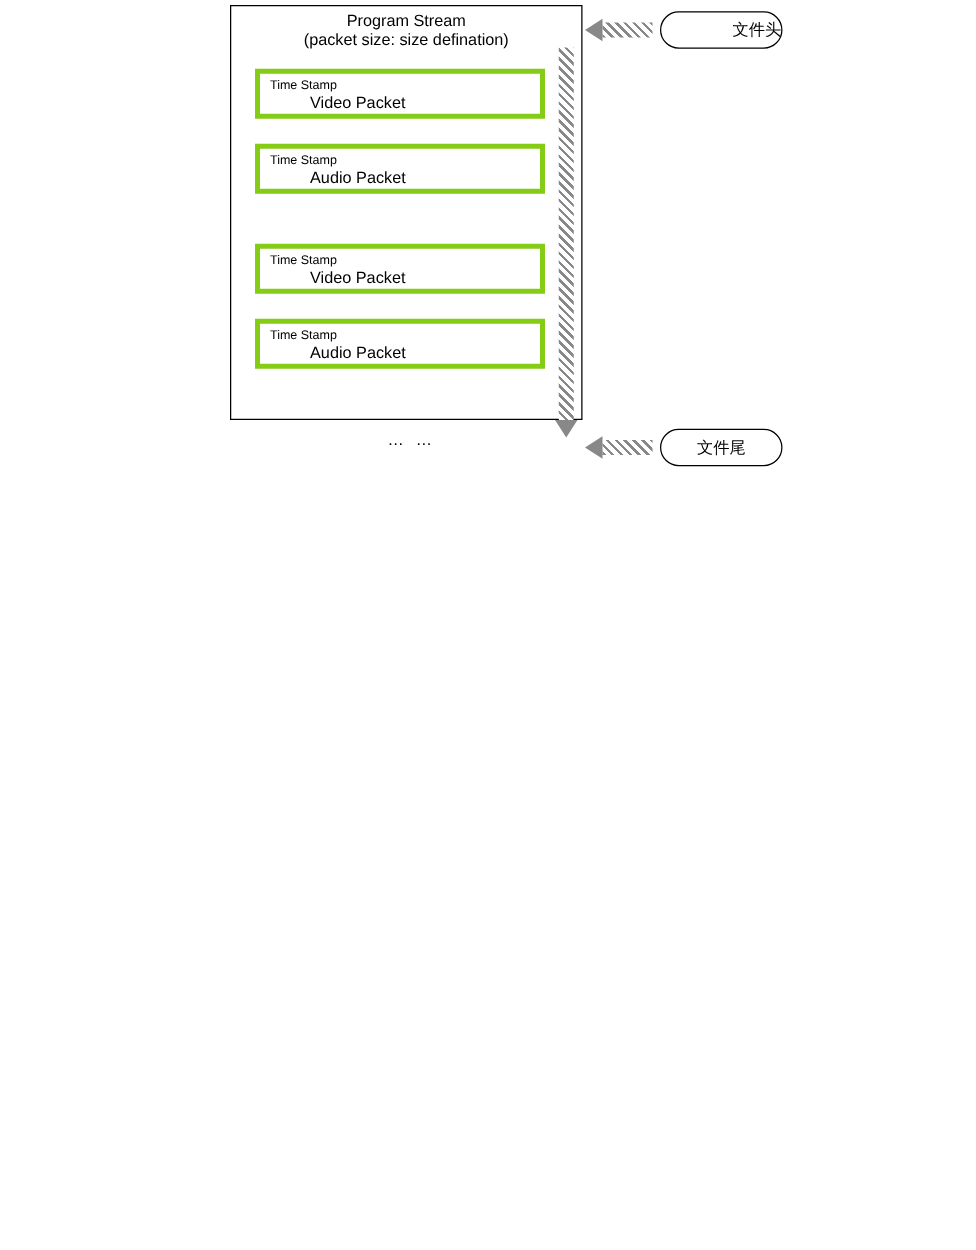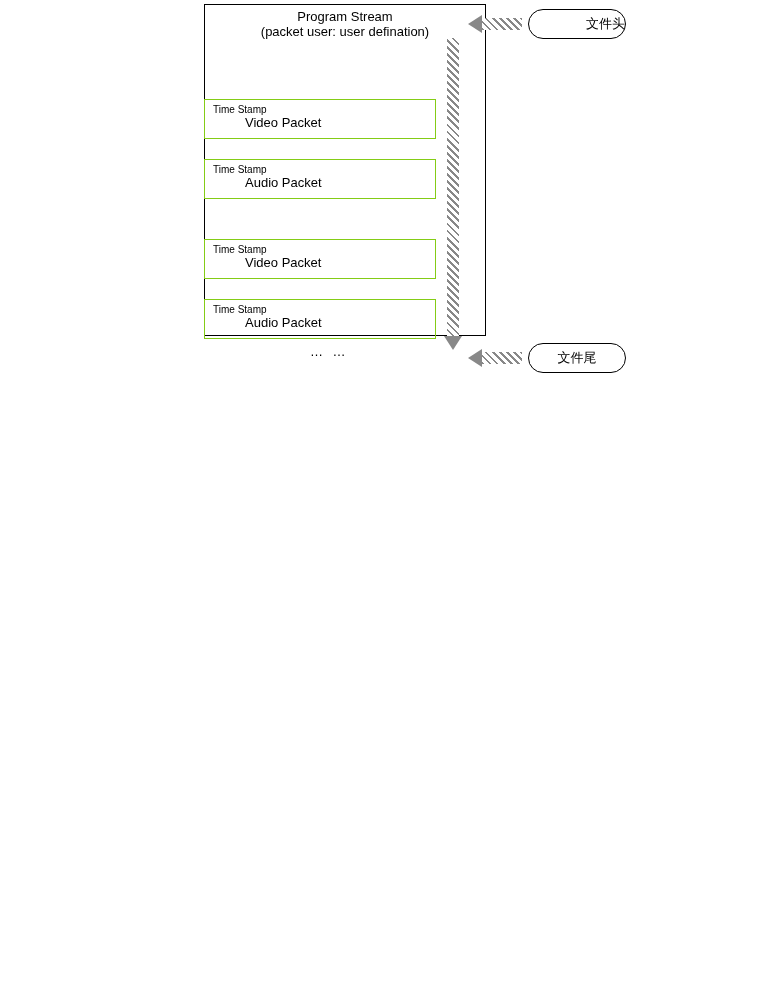--- a/index.html
+++ b/index.html
@@ -23,22 +23,22 @@
     border-left: 9px solid transparent;
     border-right: 9px solid transparent;
     border-top: 14px solid #888;
   }
   .program-box {
     position: absolute; border: 1px solid #000;
     padding-bottom: 8px;
   }
   .program-title { text-align: center; font-size: 13px; padding: 4px 0 2px; }
   .packet-box {
-    position: absolute; border: 1px solid #84cc16;
-    font-size: 11px; padding: 4px 8px; margin-top: 44px;
+    position: absolute; border: 4px solid #84cc16;
+    font-size: 11px; padding: 4px 8px;
   }
   .packet-box .ts { font-size: 10px; }
   .packet-box .pkt { padding-left: 32px; font-size: 13px; }
   .ellipsis3 { position: absolute; font-size: 13px; letter-spacing: 3px; }
   .callout-pill {
     position: absolute; border: 1px solid #000; border-radius: 999px;
     width: 98px; height: 30px; display:flex; align-items:center; justify-content:center;
     font-size: 13px;
   }
 
@@ -74,24 +74,24 @@
   .edge { stroke:#000; stroke-width:1; fill:none; }
   .arrowhead { fill:#000; }
   .yn { position:absolute; font-size:10px; }
   .watermark { position:absolute; font-size:18px; color:#fff; opacity:.7; }
 </style>
 </head>
 <body>
 
 <div class="top-section">
 
-  <div class="program-box" style="left:204px; top:4px; width:282px; height:332px;">
+  <div class="program-box" style="left:184px; top:4px; width:282px; height:332px;">
     <div class="program-title">
       <div>Program Stream</div>
-      <div>(packet user: user defination)</div>
+      <div>(packet size: size defination)</div>
     </div>
   </div>
 
   <div class="packet-box" style="left:204px; top:55px; width:232px; height:40px;">
     <div class="ts">Time Stamp</div>
     <div class="pkt">Video Packet</div>
   </div>
   <div class="packet-box" style="left:204px; top:115px; width:232px; height:40px;">
     <div class="ts">Time Stamp</div>
     <div class="pkt">Audio Packet</div>

